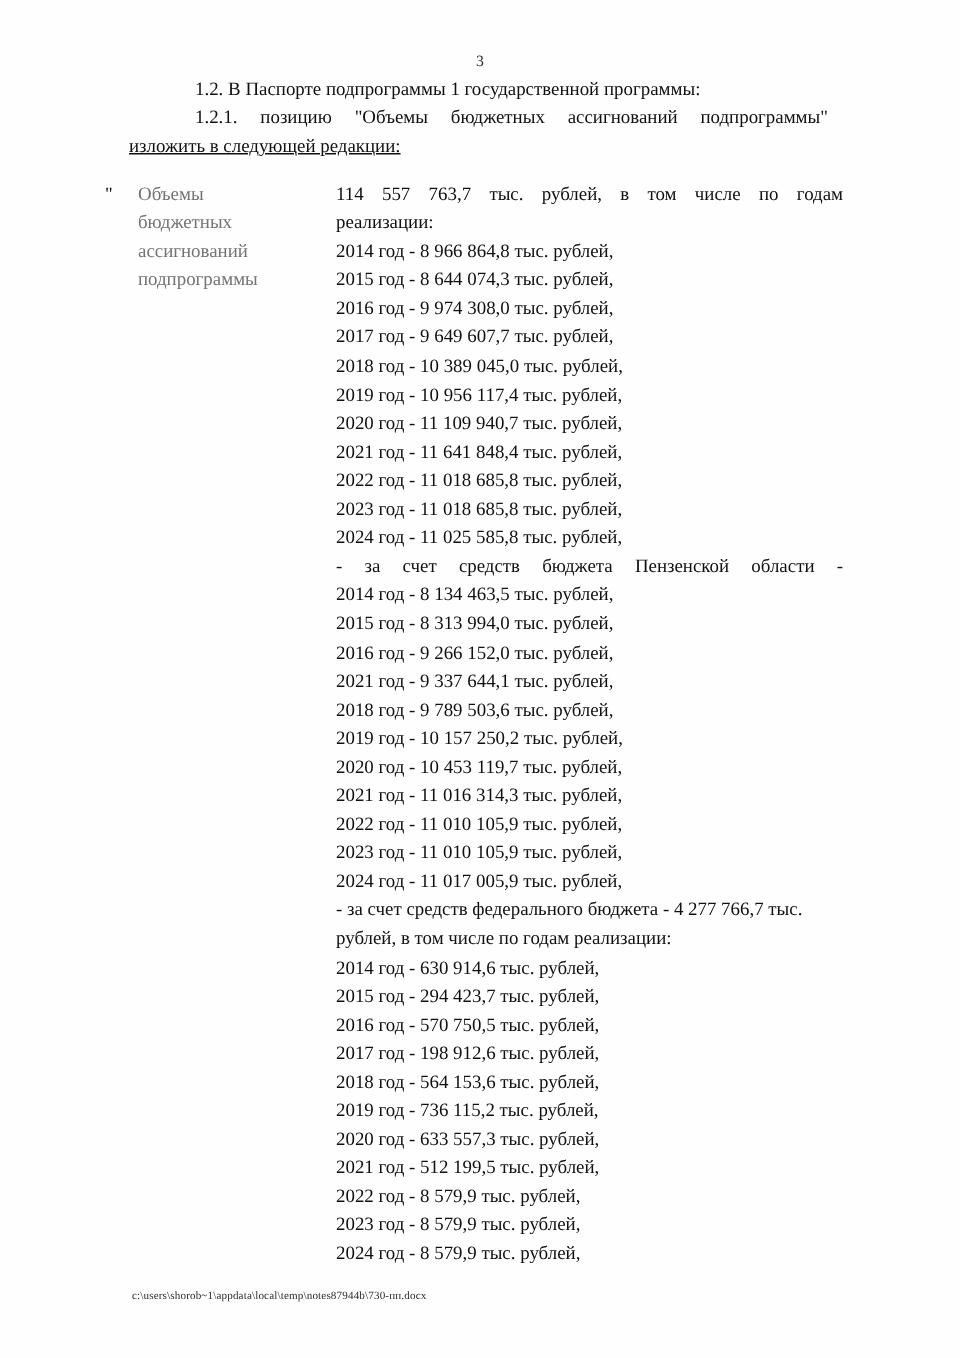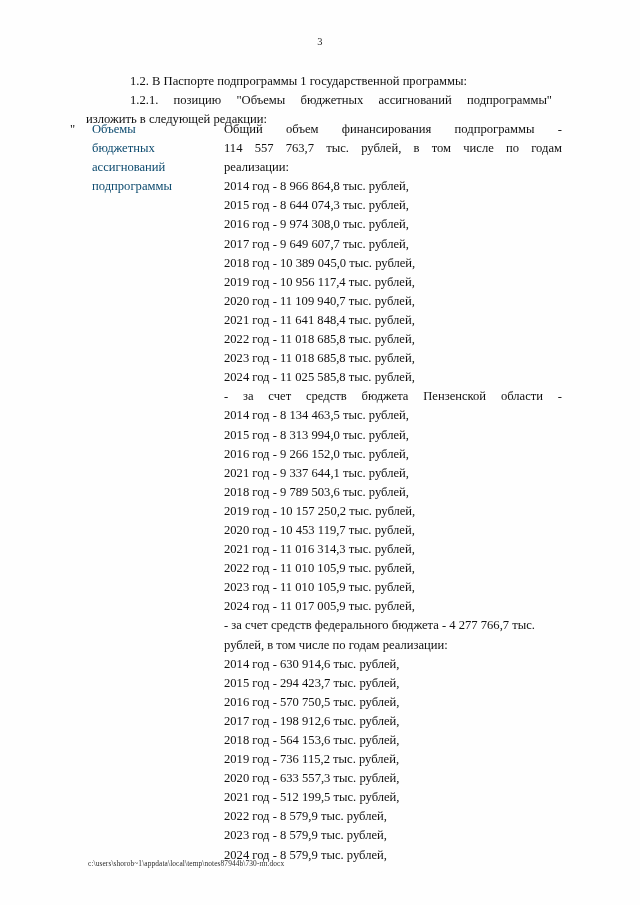--- a/index.html
+++ b/index.html
@@ -25,34 +25,35 @@
     top: 36px;
     left: 0;
     width: 640px;
     text-align: center;
     font-size: 10.5px;
     color: #2a2a2a;
     letter-spacing: .2px;
   }
   .intro {
     position: absolute;
-    top: 72px;
+    top: 50px;
     left: 86px;
     width: 466px;
   }
   .intro p {
     margin: 0;
     font-size: 12.6px;
     line-height: 19.2px;
     text-align: justify;
     text-indent: 44px;
     color: #101010;
   }
   .intro p.cont {
     text-indent: 0;
+    text-decoration: underline;
   }
   .intro p.justify-full {
     text-align: justify;
     text-align-last: justify;
   }
   .tbl {
     position: absolute;
     top: 120px;
     left: 66px;
     width: 496px;
@@ -66,21 +67,21 @@
     line-height: 19.1px;
     color: #101010;
     padding-left: 4px;
     box-sizing: border-box;
   }
   .label-col {
     width: 132px;
     flex: 0 0 132px;
     font-size: 12.6px;
     line-height: 19.1px;
-    color: #0c4a6e;
+    color: #737373;
   }
   .label-col div {
     white-space: nowrap;
   }
   .value-col {
     flex: 1 1 auto;
     font-size: 12.6px;
     line-height: 19.1px;
     color: #101010;
   }
@@ -125,21 +126,20 @@
 
     <div class="label-col">
       <div>Объемы</div>
       <div>бюджетных</div>
       <div>ассигнований</div>
       <div>подпрограммы</div>
     </div>
 
     <div class="value-col">
 
-      <div class="para stretch">Общий объем финансирования подпрограммы -</div>
       <div class="para stretch">114 557 763,7 тыс. рублей, в том числе по годам</div>
       <div class="line">реализации:</div>
       <div class="line">2014 год - 8 966 864,8 тыс. рублей,</div>
       <div class="line">2015 год - 8 644 074,3 тыс. рублей,</div>
       <div class="line">2016 год - 9 974 308,0 тыс. рублей,</div>
       <div class="line">2017 год - 9 649 607,7 тыс. рублей,</div>
       <div class="line">2018 год - 10 389 045,0 тыс. рублей,</div>
       <div class="line">2019 год - 10 956 117,4 тыс. рублей,</div>
       <div class="line">2020 год - 11 109 940,7 тыс. рублей,</div>
       <div class="line">2021 год - 11 641 848,4 тыс. рублей,</div>

